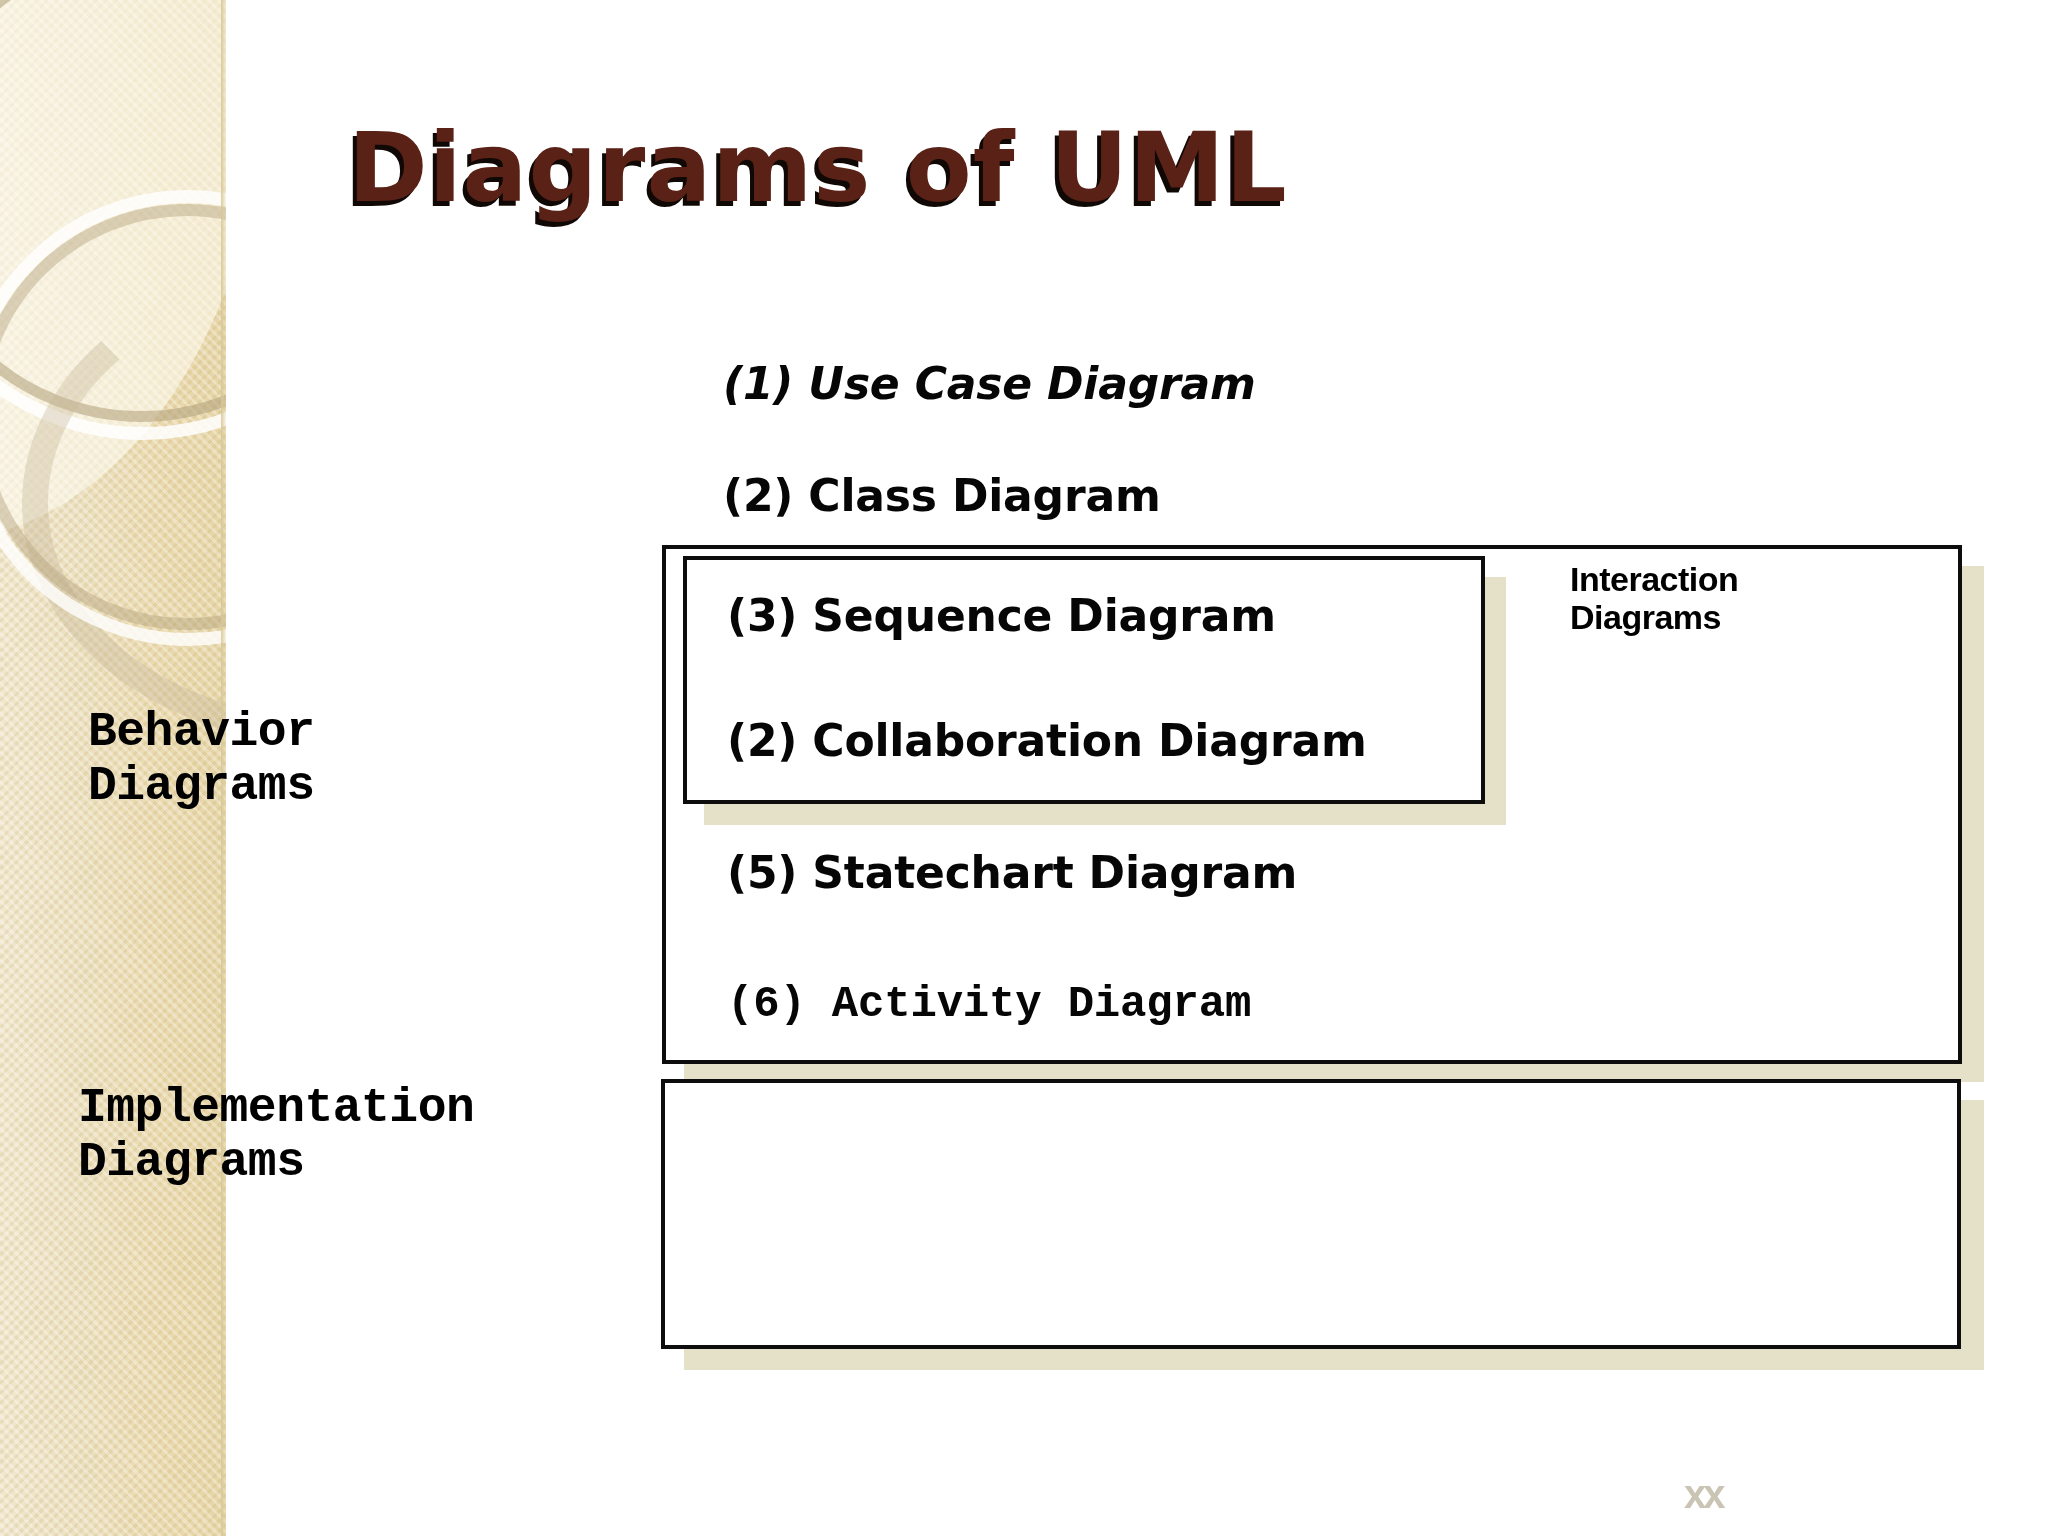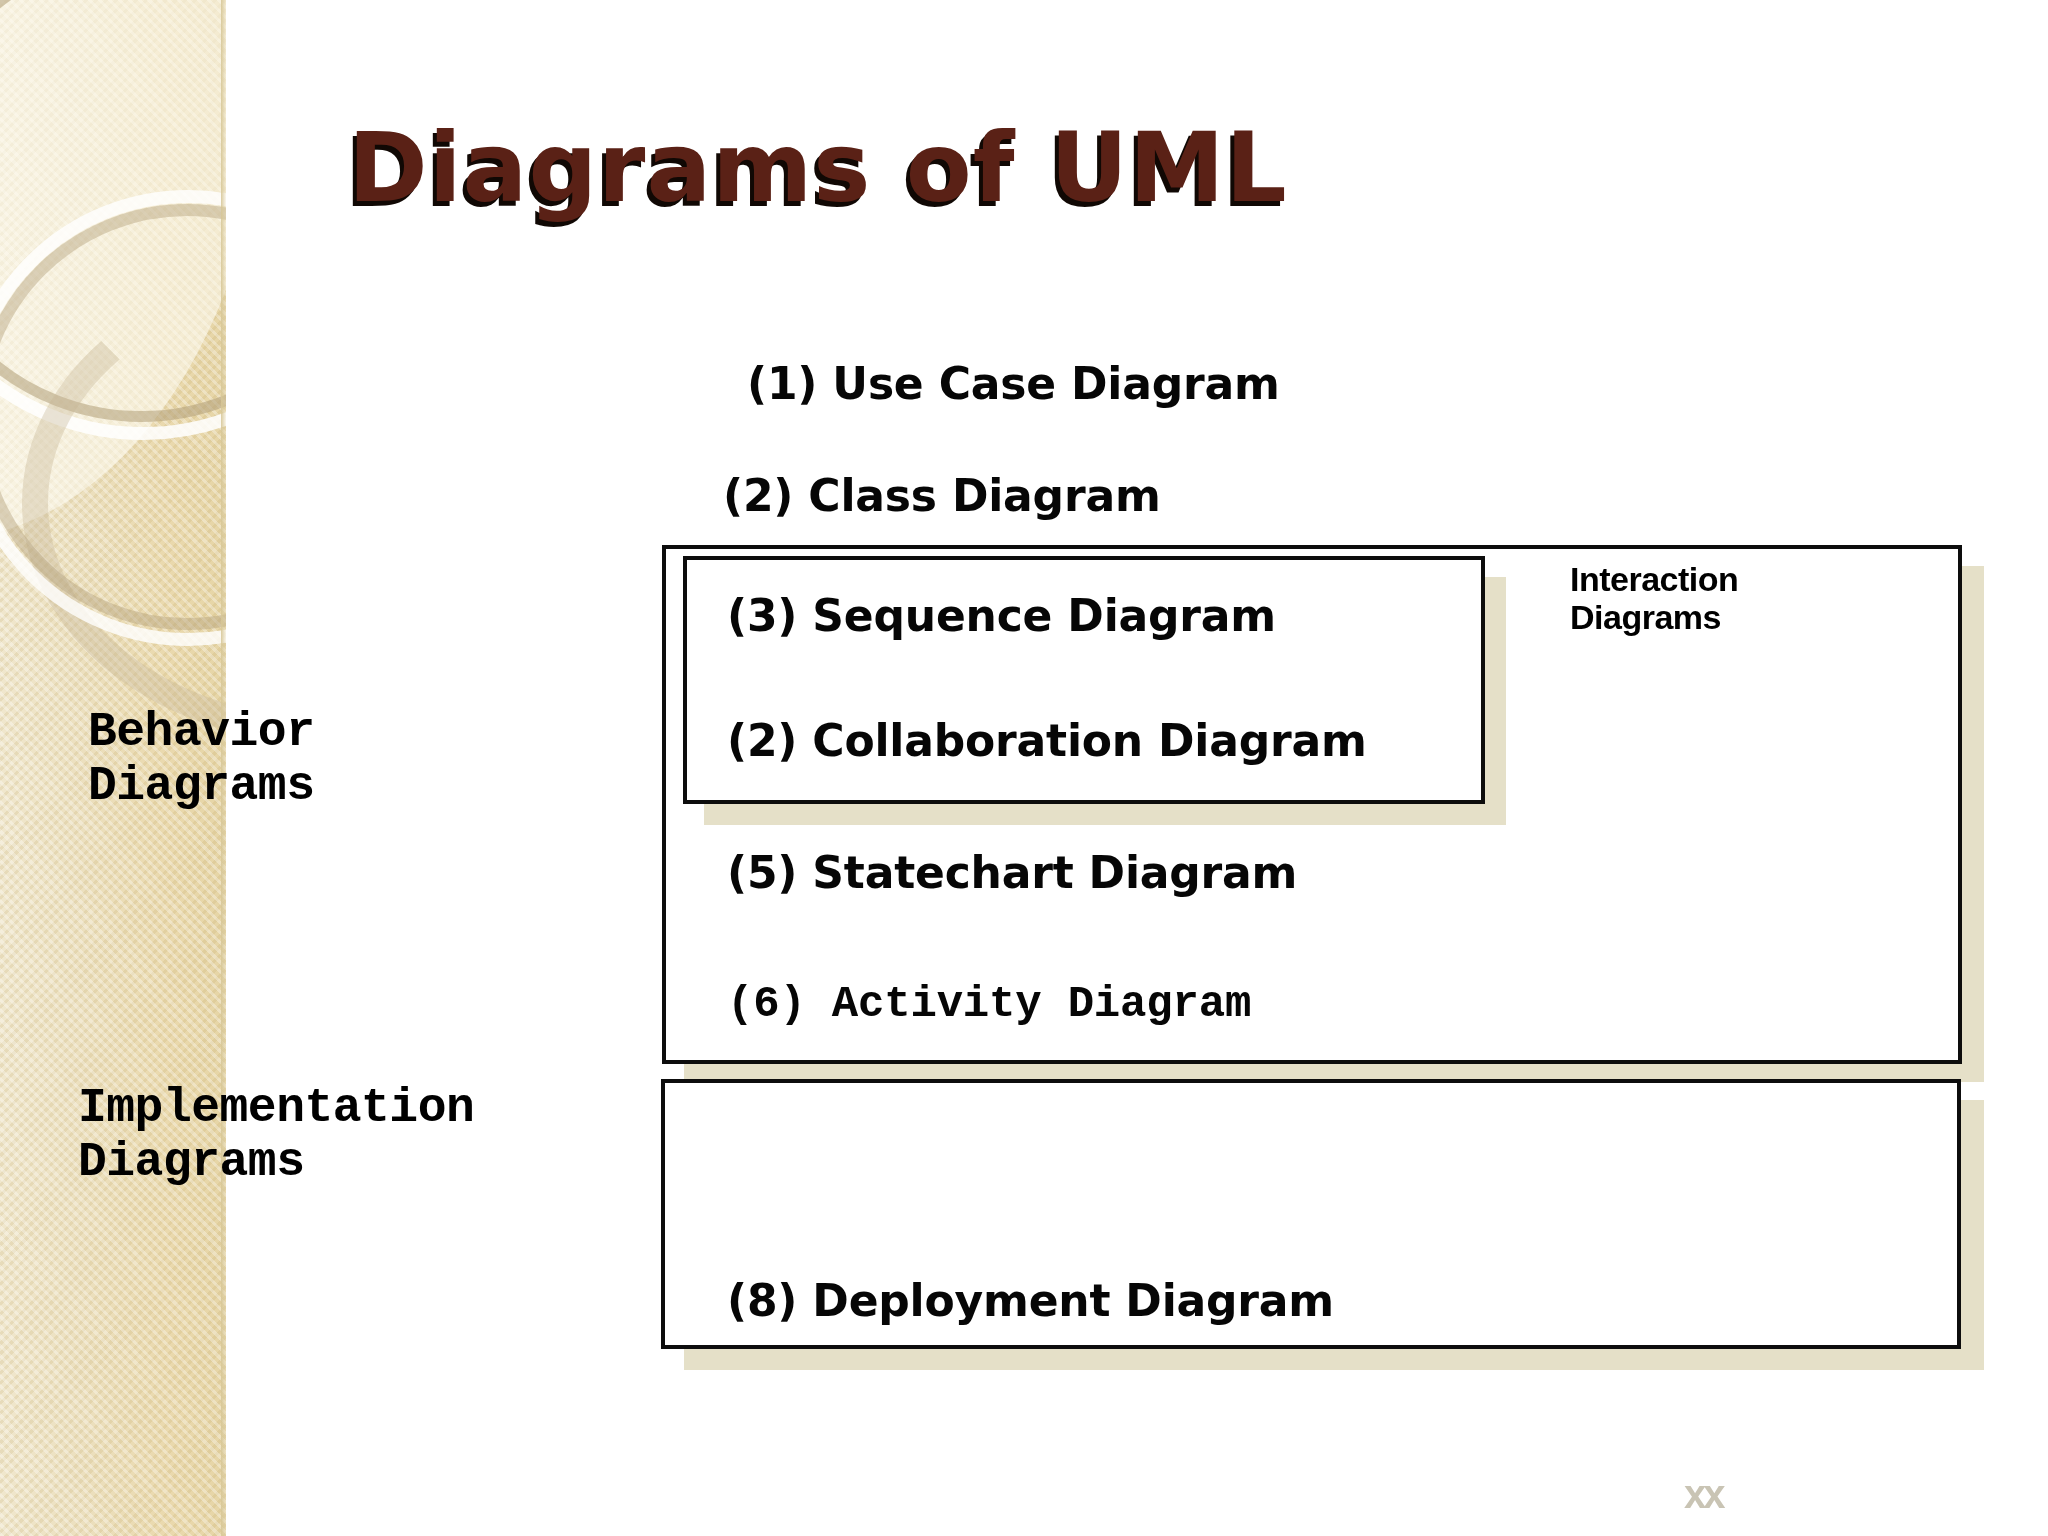--- a/index.html
+++ b/index.html
@@ -182,21 +182,21 @@
     <div class="ring" id="ring-outer-1"></div>
     <div class="ring" id="ring-inner-1"></div>
     <div id="band-arc-sweep"></div>
     <div class="ring" id="ring-outer-2"></div>
     <div class="ring" id="ring-inner-2"></div>
     <div id="band-edge"></div>
   </div>
 
   <div id="slide-title">Diagrams of UML</div>
 
-  <div class="list-item" style="left:747px; top:358px;">(1) Use Case Diagram</div>
+  <div class="list-item" style="left:723px; top:358px;font-style:italic;">(1) Use Case Diagram</div>
 
   <div class="list-item" style="left:723px; top:470px;">(2) Class Diagram</div>
 
   <div class="frame-shadow" id="behavior-shadow"></div>
   <div class="frame" id="behavior-frame"></div>
 
   <div class="frame-shadow" id="interaction-shadow"></div>
   <div class="frame" id="interaction-frame"></div>
 
   <div class="list-item" style="left:727px; top:590px;">(3) Sequence Diagram</div>
@@ -207,21 +207,20 @@
 Diagrams</div>
 
   <div class="list-item" style="left:727px; top:847px;">(5) Statechart Diagram</div>
 
   <div class="list-item" style="left:727px; top:979px;font-family:Liberation Mono, monospace;">(6) Activity Diagram</div>
 
   <div class="frame-shadow" id="implementation-shadow"></div>
   <div class="frame" id="implementation-frame"></div>
 
 
-  <div class="list-item" style="left:727px; top:1275px;">(8) Deployment Diagram</div>
 
   <div class="section-label" id="label-behavior">Behavior
 Diagrams</div>
 
   <div class="section-label" id="label-implementation">Implementation
 Diagrams</div>
 
   <div id="corner-mark">xx</div>
 
 </div>

